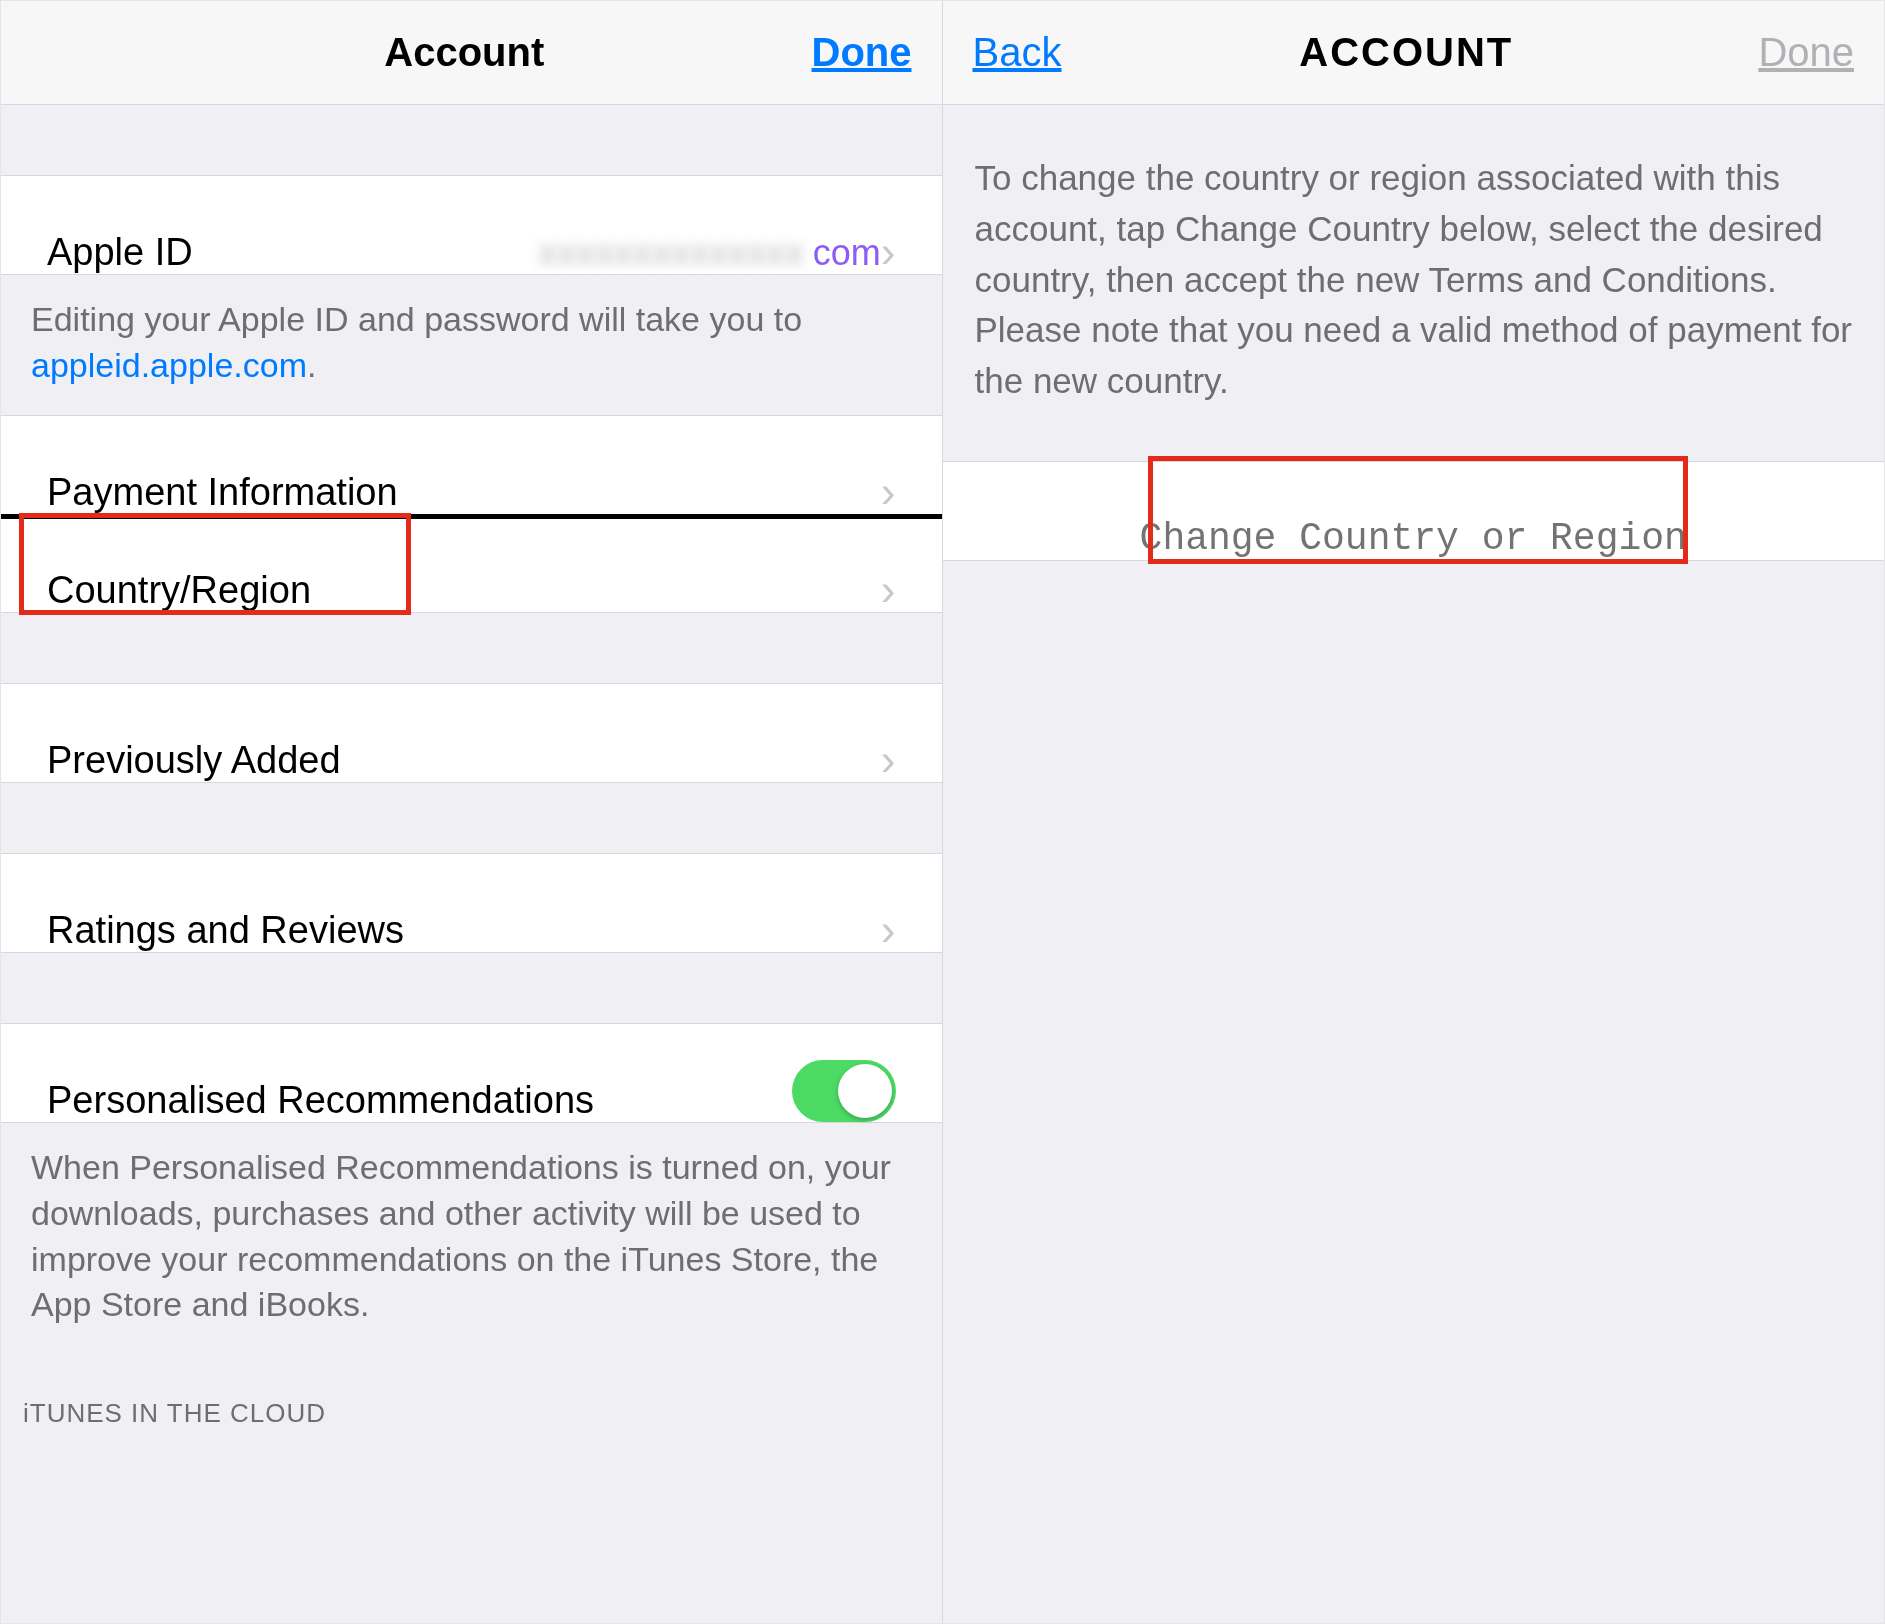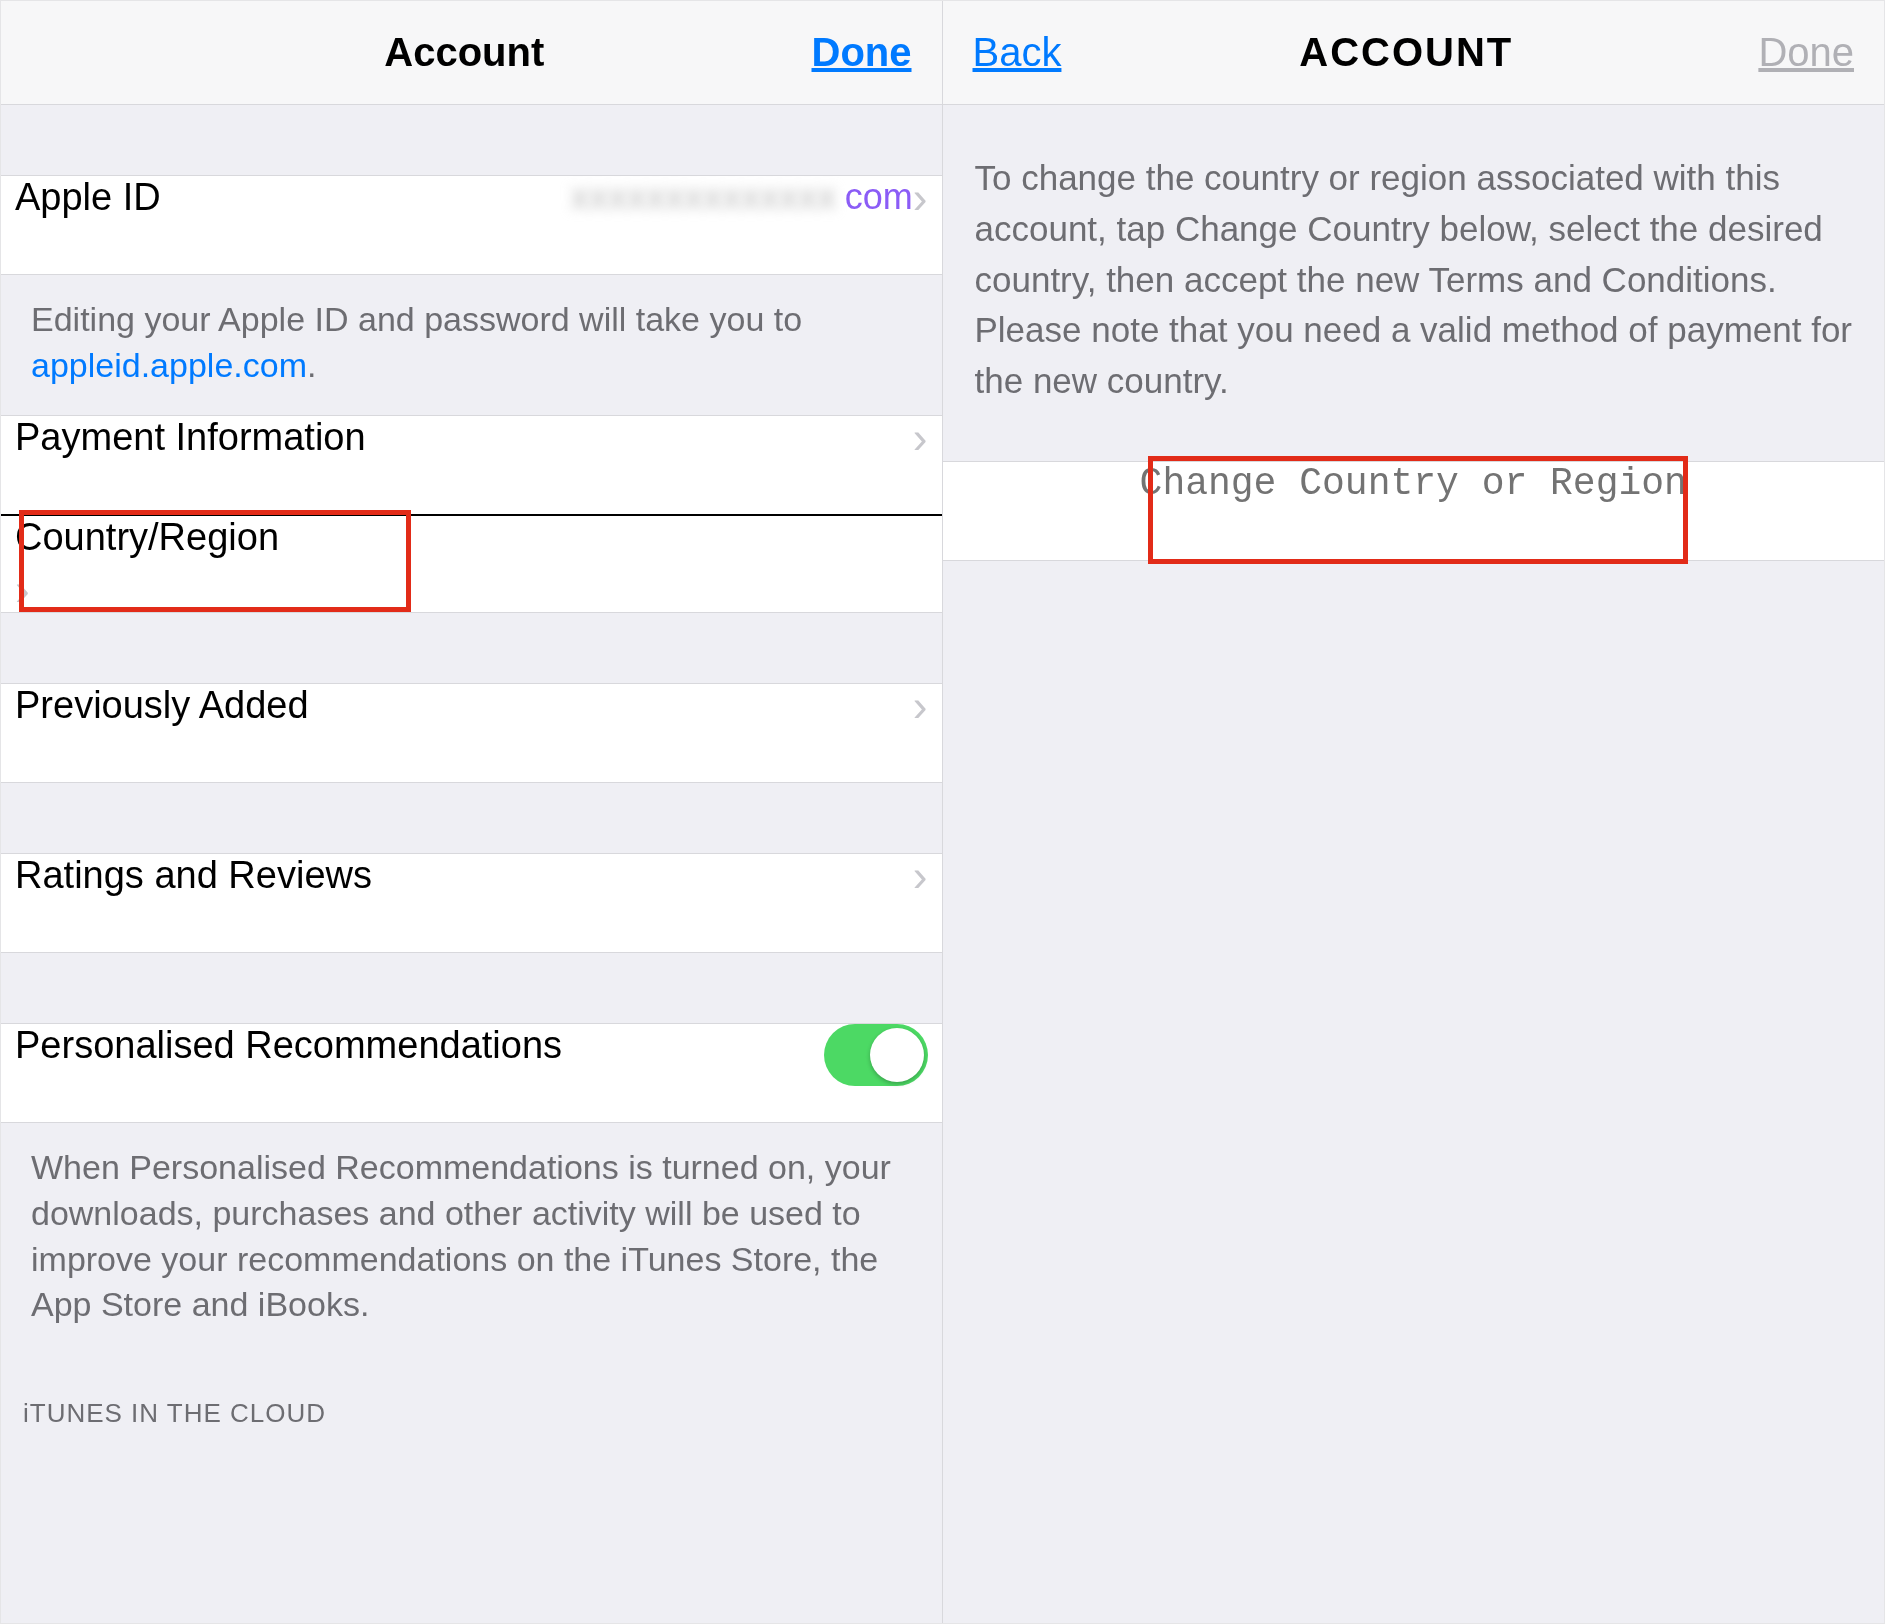--- a/index.html
+++ b/index.html
@@ -54,28 +54,28 @@
   .nav-spacer { width: 120px; }
 
   .scroll { flex: 1; }
 
   
   .group-spacer { height: 70px; }
   .group { background: #fff; border-top: 1px solid #d8d8dc; border-bottom: 1px solid #d8d8dc; }
   .row {
     min-height: 98px;
     display: flex;
-    align-items: flex-start;
-    padding: 0 14px;
+    align-items: flex-end;
+    padding: 0 46px;
     font-size: 38px;
     color: #000;
     position: relative;
     background: #fff;
   }
-  .row + .row { border-top: 2px solid #000000; flex-direction: column; }
+  .row + .row { border-top: 5px solid #000000; }
   .row-label { flex: 0 0 auto; }
   .row-value {
     flex: 1;
     text-align: right;
     color: #8e8e93;
     font-size: 36px;
     margin-right: 12px;
     white-space: nowrap;
     overflow: hidden;
   }

